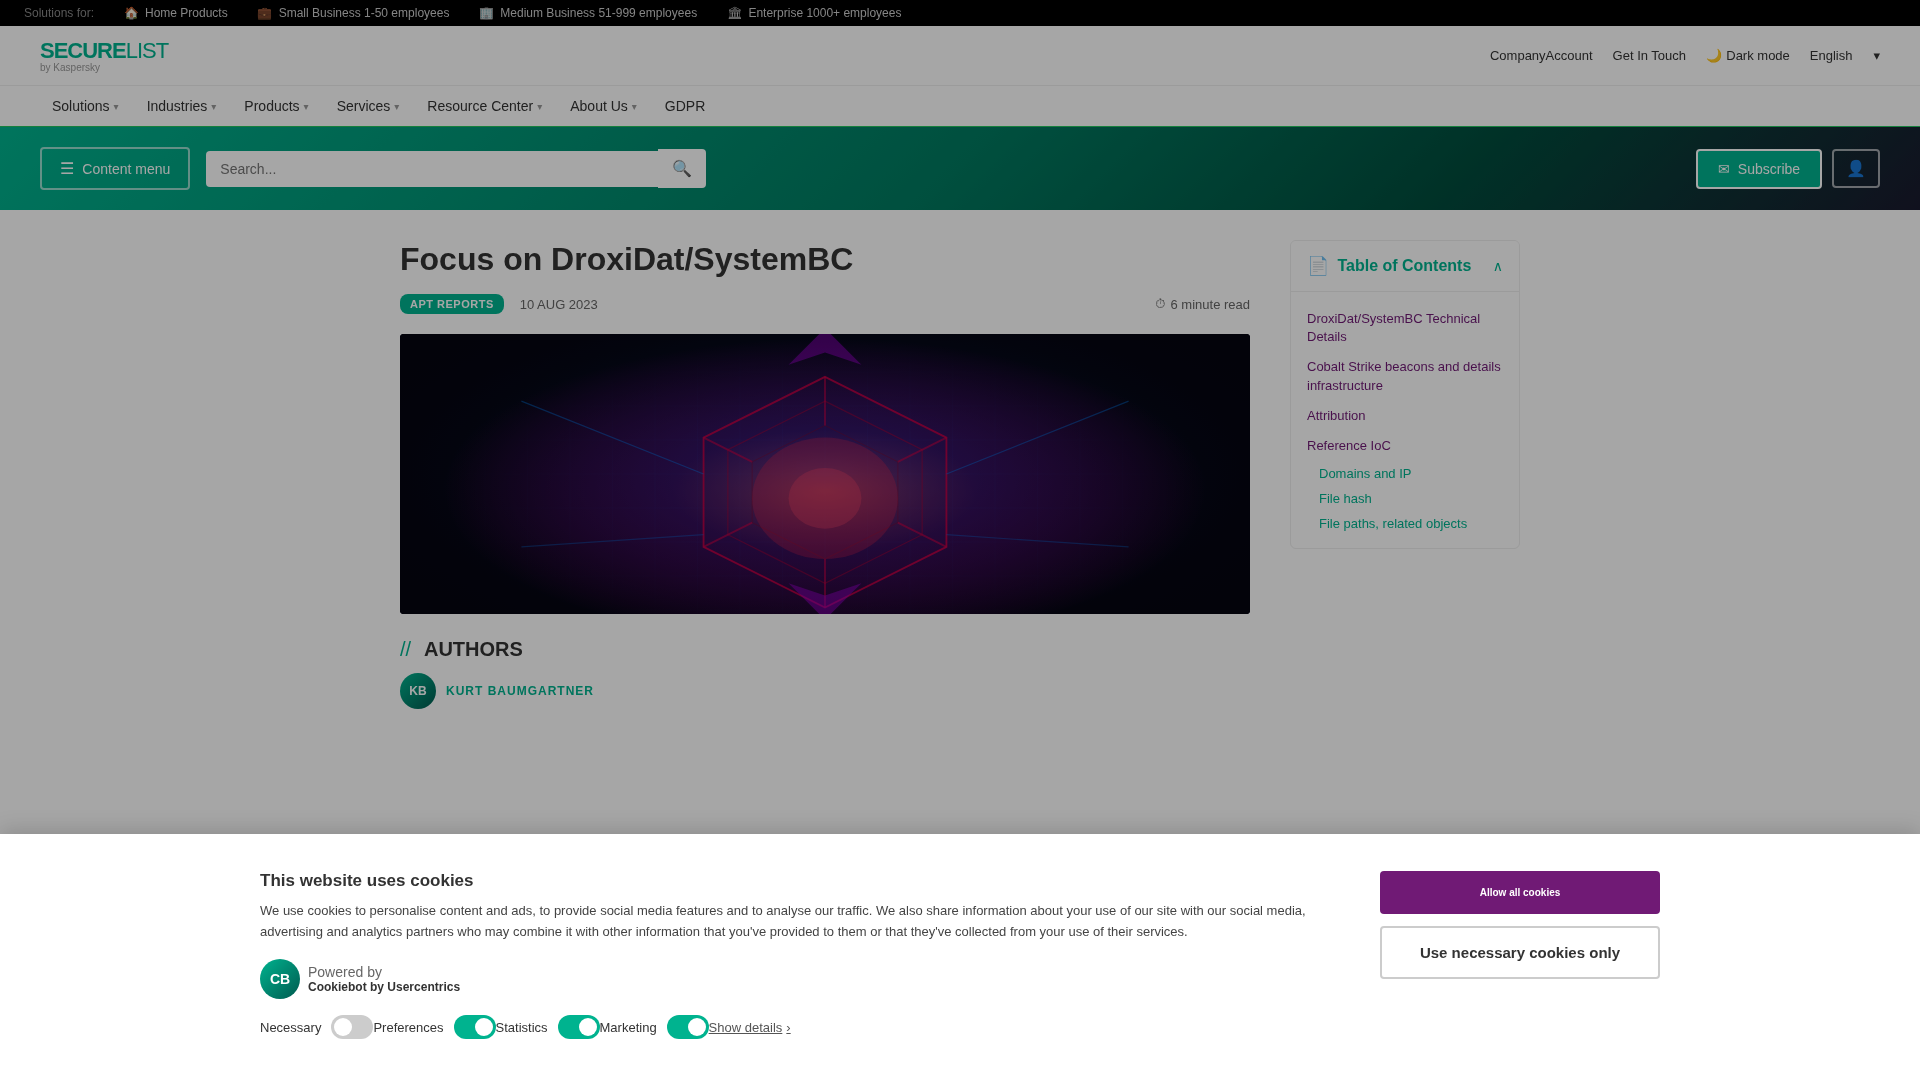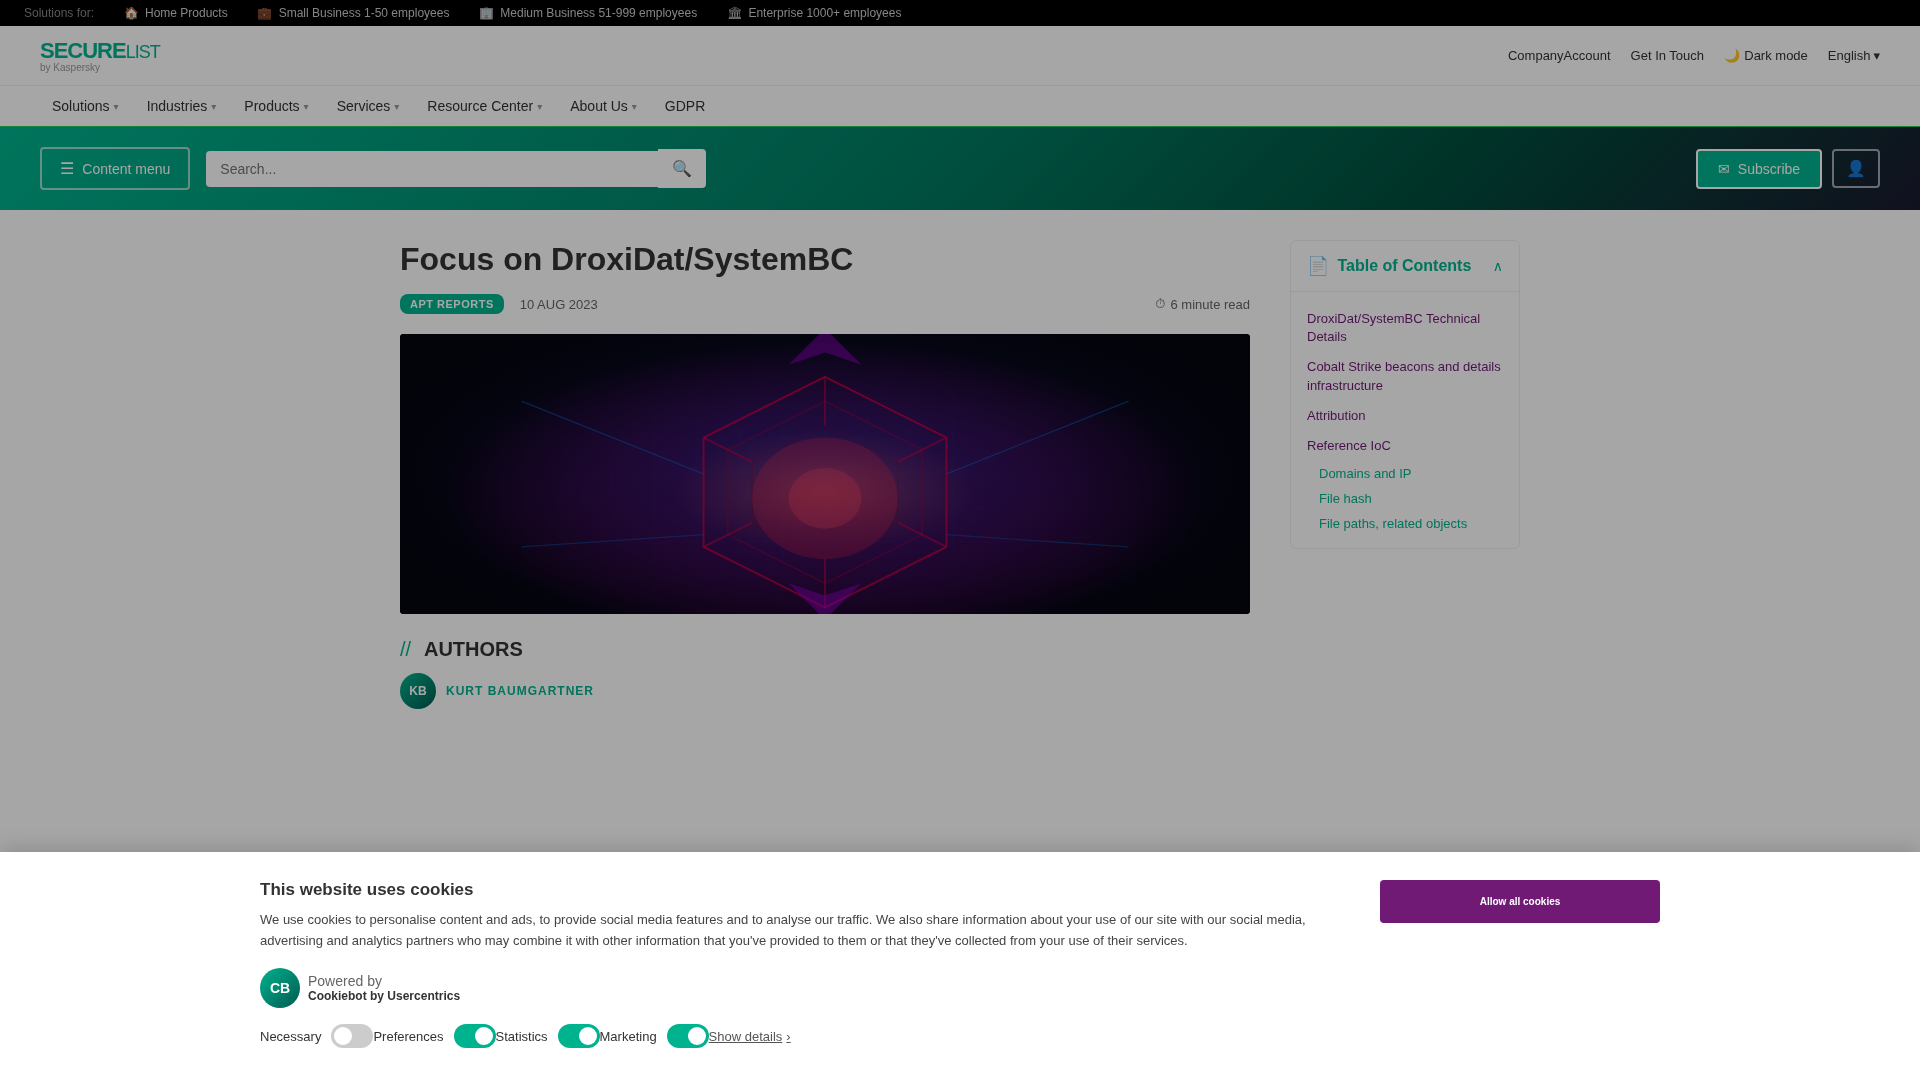--- a/index.html
+++ b/index.html
@@ -21,26 +21,26 @@
     
     .header {
       padding: 12px 40px;
       display: flex;
       align-items: center;
       justify-content: space-between;
       border-bottom: 1px solid #eee;
     }
     .logo { display: flex; align-items: center; }
     .logo-text-secure { color: #00b38f; font-size: 22px; font-weight: 900; letter-spacing: -1px; }
-    .logo-text-list { color: #00b38f; font-size: 18px; font-weight: 300; letter-spacing: -1px; }
+    .logo-text-list { color: #00b38f; font-size: 22px; font-weight: 300; letter-spacing: -1px; }
     .logo-sub { color: #999; font-size: 10px; display: block; margin-top: -2px; }
     .header-right { display: flex; align-items: center; gap: 20px; font-size: 13px; }
     .header-right a { color: #333; text-decoration: none; cursor: pointer; }
     .dark-mode-btn { display: flex; align-items: center; gap: 4px; cursor: pointer; color: #333; font-size: 13px; }
-    .lang-select { display: flex; align-items: center; gap: 3px; cursor: pointer; font-size: 13px; }
+    .lang-select { display: flex; align-items: center; gap: 21px; cursor: pointer; font-size: 13px; }
 
     
     .nav {
       padding: 0 40px;
       border-bottom: 1px solid #22c55e;
       display: flex;
       align-items: center;
       gap: 4px;
     }
     .nav-item {
@@ -221,21 +221,21 @@
       background: #fff;
       box-shadow: 0 -4px 20px rgba(0,0,0,0.15);
       z-index: 1000;
       padding: 24px 40px;
     }
     .cookie-content {
       display: flex;
       align-items: flex-start;
       gap: 40px;
       max-width: 1400px;
-      margin: 4px auto;
+      margin: 13px auto;
     }
     .cookie-text-area { flex: 1; }
     .cookie-title { font-size: 17px; font-weight: 700; margin-bottom: 10px; }
     .cookie-description { font-size: 13px; color: #444; line-height: 1.6; margin-bottom: 16px; }
     .cookiebot-logo {
       display: flex;
       align-items: center;
       gap: 8px;
       font-size: 11px;
       color: #999;
@@ -586,15 +586,16 @@
           <span class="show-details-link">
             <span>Show details</span>
             <span>›</span>
           </span>
         </div>
       </div>
     </div>
 
     <div class="cookie-buttons">
       <button class="allow-all-btn">Allow all cookies</button>
+      <button class="necessary-only-btn">Use necessary cookies only</button>
     </div>
   </div>
 </div>
 
 </body></html>

